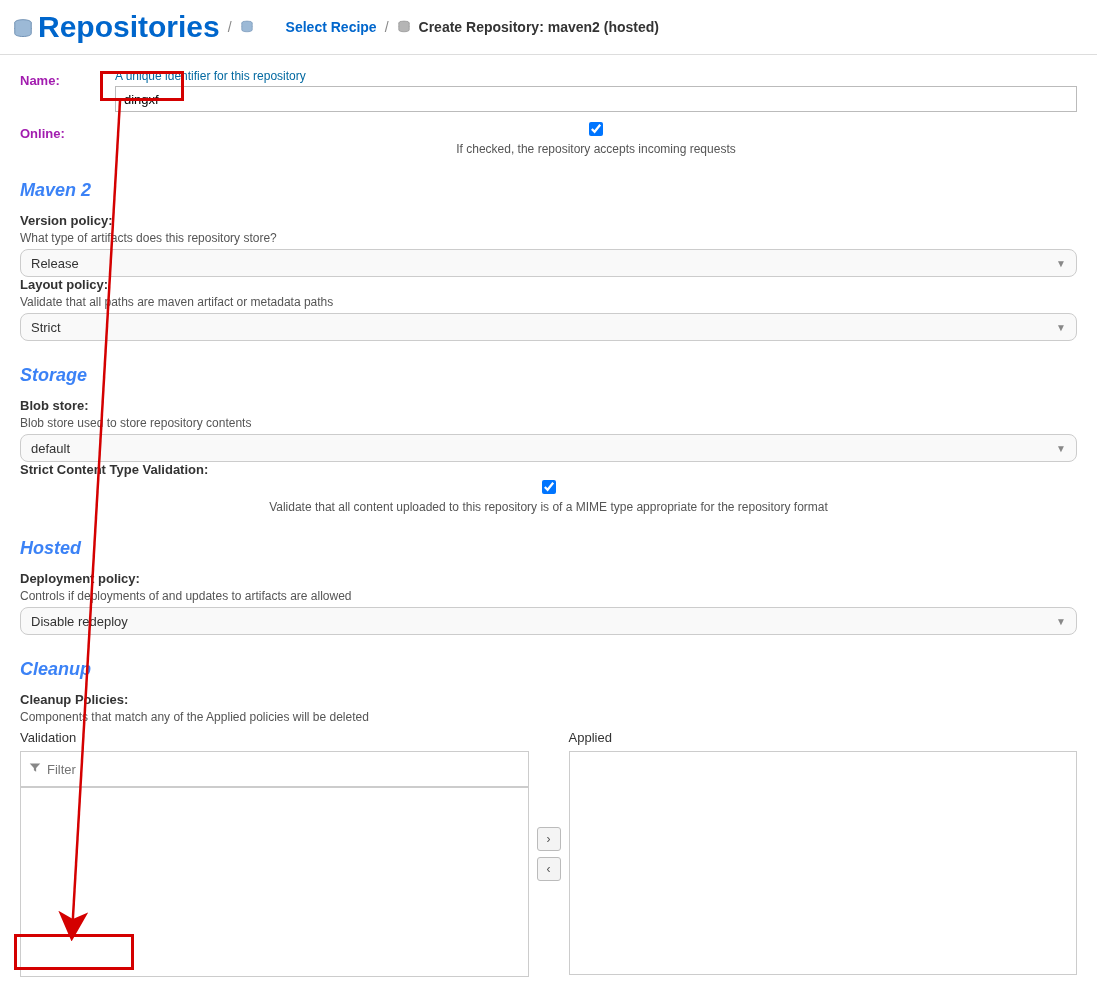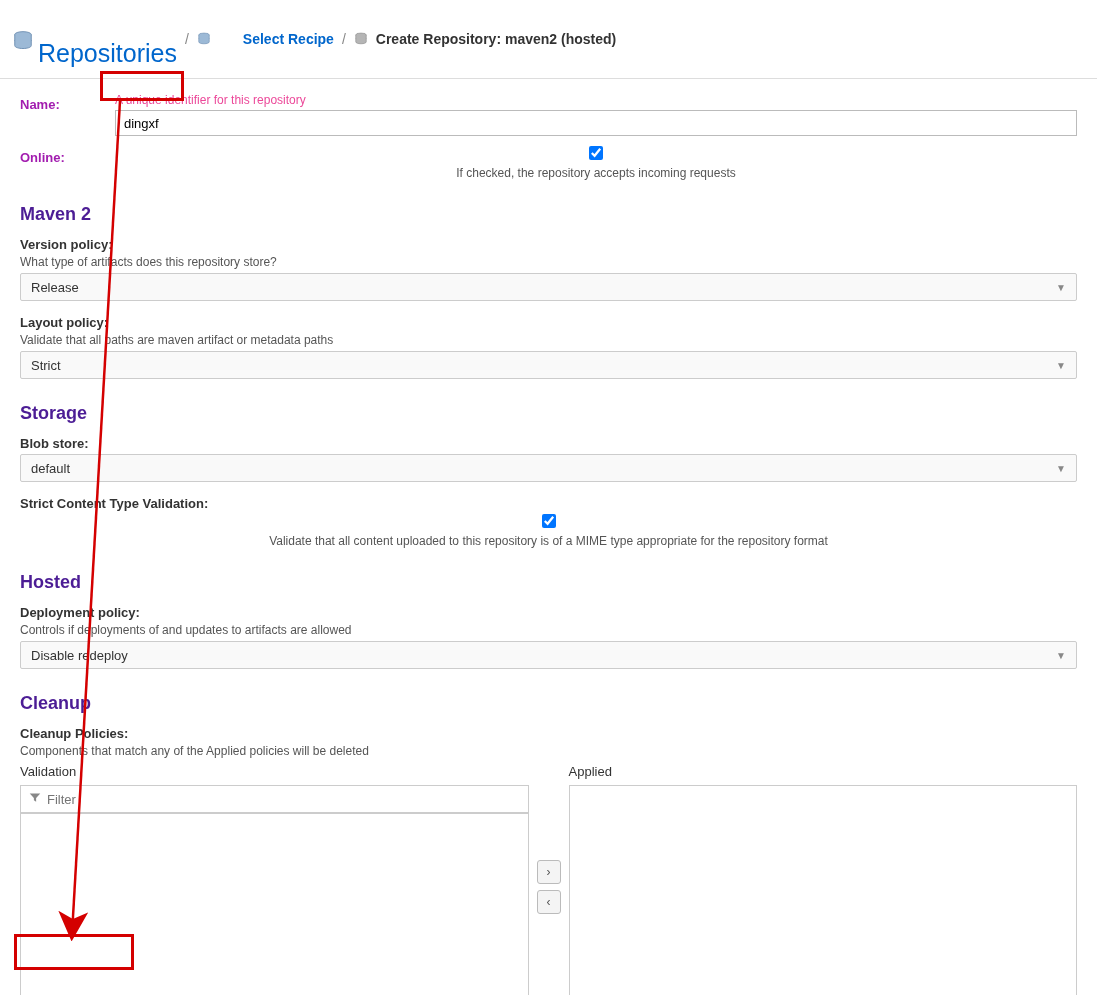--- a/index.html
+++ b/index.html
@@ -1,41 +1,41 @@
 <!DOCTYPE html>
 <html><head>
 <meta charset="utf-8">
 <style>
   * { box-sizing: border-box; margin: 0; padding: 0; }
   body { font-family: Arial, Helvetica, sans-serif; font-size: 13px; color: #333; background: #fff; width: 1097px; position: relative; }
   .breadcrumb { display: flex; align-items: center; padding: 10px 12px; border-bottom: 1px solid #ddd; gap: 8px; }
   .breadcrumb .sep { color: #888; font-size: 14px; }
   .breadcrumb .db-icon { display: inline-block; width: 18px; height: 18px; vertical-align: middle; }
   .breadcrumb .db-icon-sm { display: inline-block; width: 14px; height: 14px; vertical-align: middle; }
-  .bc-title { font-size: 25px; font-weight: normal; color: #0066cc; margin-top: 29px; }
+  .bc-title { font-size: 30px; font-weight: bold; color: #0066cc; }
   .bc-link { font-size: 14px; font-weight: bold; color: #0066cc; margin-left: 24px; }
   .bc-current { font-size: 14px; font-weight: bold; color: #333; }
   .content { padding: 14px 20px 30px 20px; }
   .field-row { display: flex; align-items: flex-start; margin-bottom: 10px; }
   .field-label { width: 95px; font-weight: bold; font-size: 13px; color: #a21caf; padding-top: 4px; }
   .field-body { flex: 1; }
-  .field-desc { font-size: 12px; color: #ec4899; margin-bottom: 3px; }
+  .field-desc { font-size: 12px; color: #0369a1; margin-bottom: 3px; }
   .text-input { width: 100%; height: 26px; border: 1px solid #bbb; border-radius: 0; padding: 0 8px; font-size: 13px; }
   .check-row { display: flex; align-items: center; gap: 6px; font-size: 12px; color: #555; flex-direction: column; }
   input[type="checkbox"] { width: 14px; height: 14px; }
-  .section-title { font-size: 18px; font-weight: bold; color: #4c1d95; margin: 24px 0 12px 0; }
+  .section-title { font-size: 18px; font-weight: bold; color: #3b82f6; margin: 24px 0 12px 0; font-style: italic; }
   .subfield-label { font-weight: bold; font-size: 13px; margin-bottom: 3px; }
   .subfield-desc { font-size: 12px; color: #555; margin-bottom: 4px; }
-  .dropdown { width: 100%; height: 28px; border: 1px solid #ccc; border-radius: 2px; background: #f9f9f9; display: flex; align-items: center; justify-content: space-between; padding: 8px 10px; font-size: 13px; cursor: pointer; }
+  .dropdown { width: 100%; height: 28px; border: 1px solid #ccc; border-radius: 8px; background: #f9f9f9; display: flex; align-items: center; justify-content: space-between; padding: 8px 10px; font-size: 13px; cursor: pointer; }
   .dropdown .caret { color: #888; font-size: 10px; }
-  .sub-block { margin-bottom: 14px; }
+  .sub-block { }
   .transfer { display: flex; gap: 8px; margin-top: 6px; }
   .transfer-col { flex: 1; }
   .transfer-col-label { font-size: 13px; color: #333; margin-bottom: 6px; }
-  .filter-box { display: flex; align-items: center; border: 1px solid #ccc; height: 28px; padding: 0 8px; gap: 6px; background: #fff; }
+  .filter-box { display: flex; align-items: center; border: 1px solid #ccc; height: 36px; padding: 0 8px; gap: 6px; background: #fff; }
   .filter-box input { border: none; outline: none; flex: 1; font-size: 13px; }
   .listbox { border: 1px solid #ccc; height: 190px; background: #fff; }
   .applied-listbox { border: 1px solid #ccc; height: 224px; background: #fff; }
   .transfer-buttons { display: flex; flex-direction: column; justify-content: center; gap: 6px; }
   .transfer-btn { width: 24px; height: 24px; border: 1px solid #bbb; border-radius: 3px; background: #f4f4f4; display: flex; align-items: center; justify-content: center; font-size: 12px; cursor: pointer; color: #555; }
   .button-row { margin-top: 24px; display: flex; gap: 10px; }
   .btn-primary { background: #006bbf; color: #fff; border: 1px solid #005a9e; padding: 6px 14px; font-size: 13px; font-weight: bold; cursor: pointer; border-radius: 2px; }
   .btn-secondary { background: #f5f5f5; color: #333; border: 1px solid #ccc; padding: 6px 14px; font-size: 13px; font-weight: bold; cursor: pointer; border-radius: 2px; }
 
   
@@ -110,20 +110,21 @@
     <div class="dropdown">
       <span>Strict</span>
       <span class="caret">▼</span>
     </div>
   </div>
 
   <div class="section-title">Storage</div>
 
   <div class="sub-block">
     <div class="subfield-label">Blob store:</div>
+    <div class="subfield-desc">Blob store used to store repository contents</div>
     <div class="dropdown">
       <span>default</span>
       <span class="caret">▼</span>
     </div>
   </div>
 
   <div class="sub-block">
     <div class="subfield-label">Strict Content Type Validation:</div>
     <div class="check-row">
       <input type="checkbox" checked="" style="">

